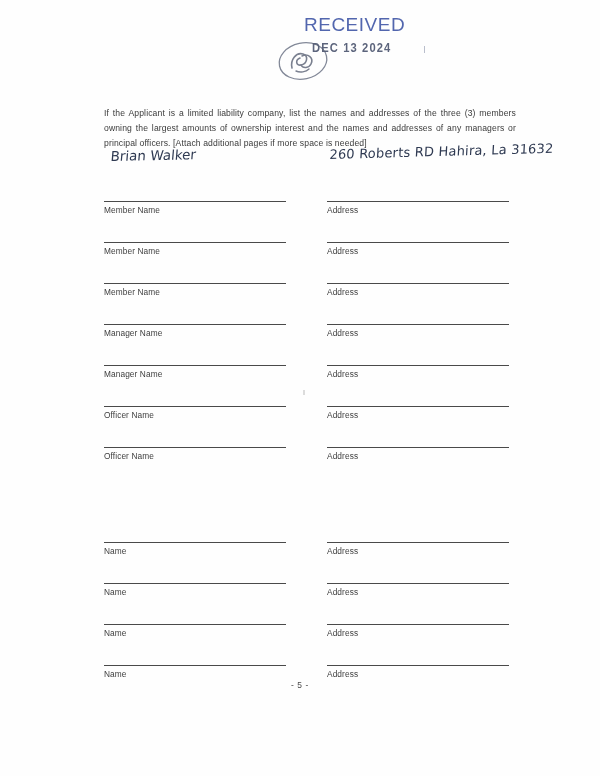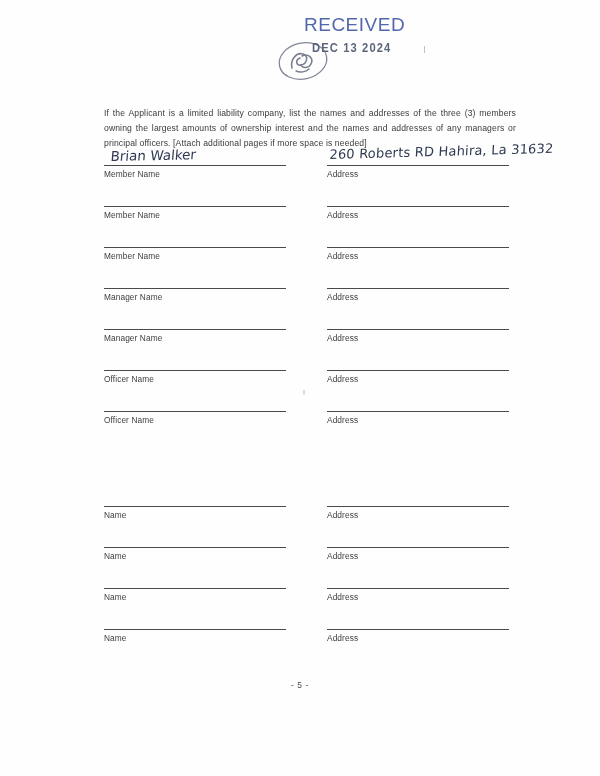--- a/index.html
+++ b/index.html
@@ -83,20 +83,21 @@
     text-align: justify;
     letter-spacing: 0.12px;
   }
   #para-1 { top: 106px; }
   #para-2 { top: 450px; }
 
   
   .field {
     position: absolute;
     height: 26px;
+    margin-top: 36px;
   }
   .field .rule {
     position: absolute;
     left: 0;
     top: 0;
     height: 0;
     border-top: 1px solid #4a4a4a;
   }
   .field .caption {
     position: absolute;

